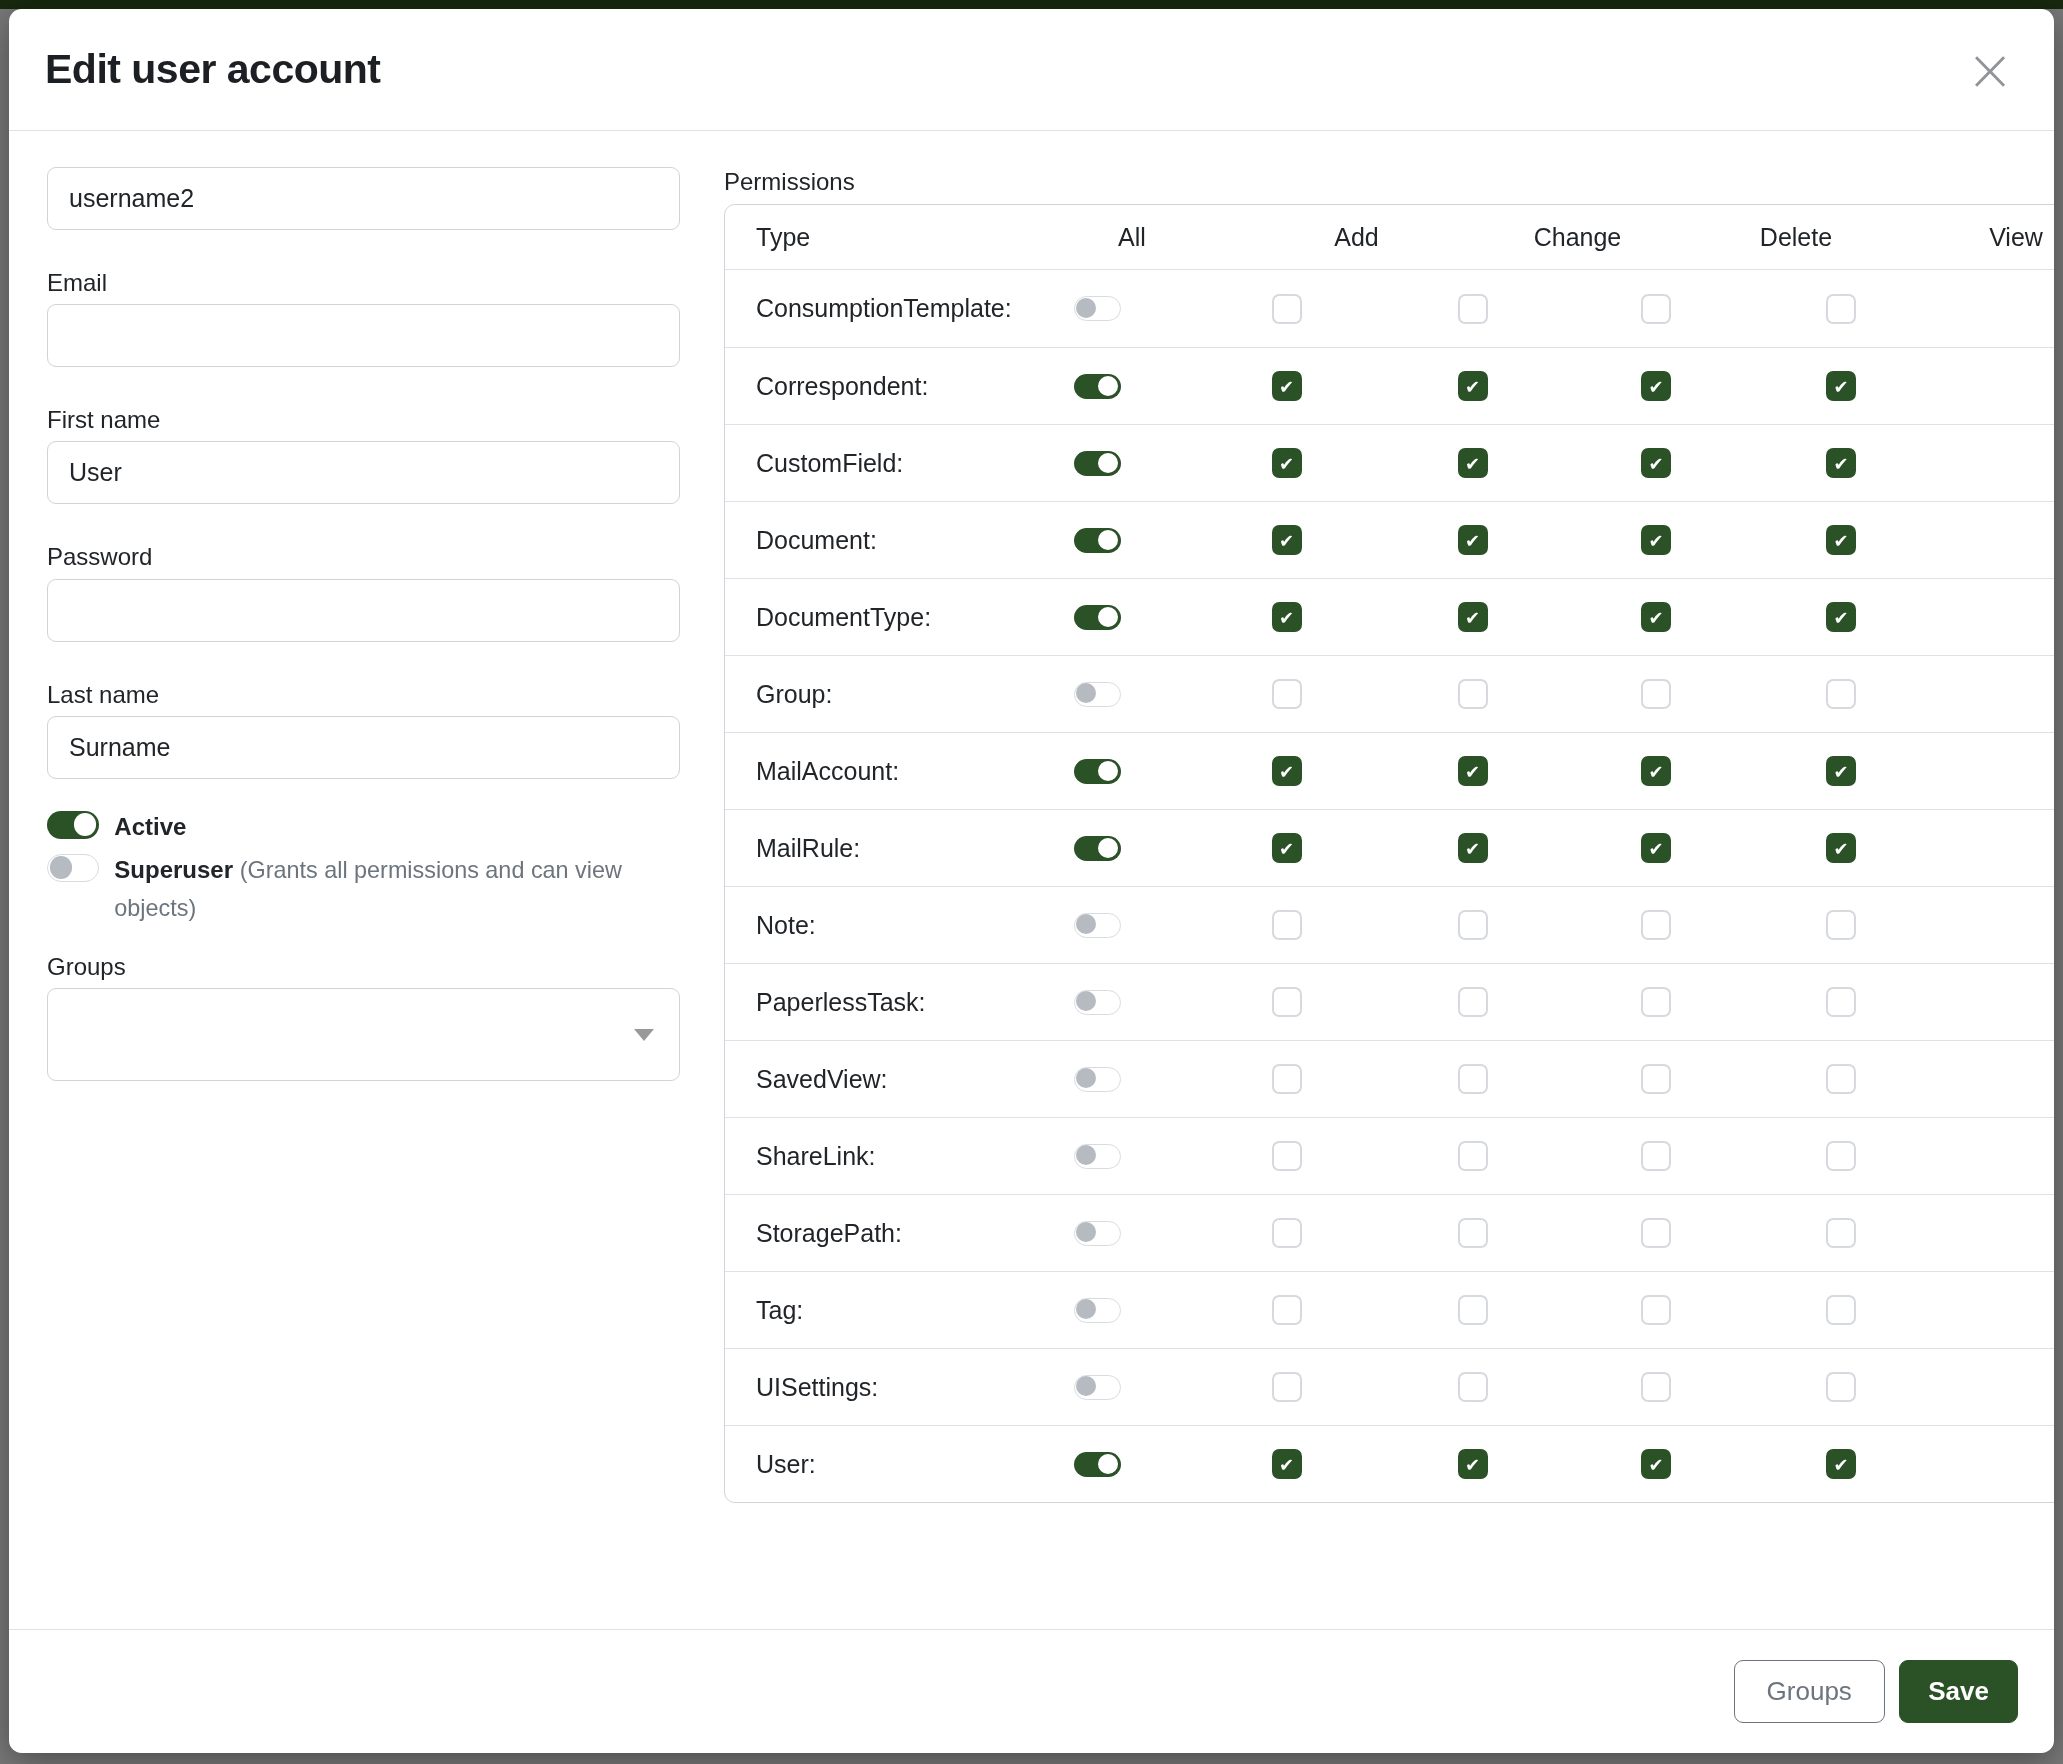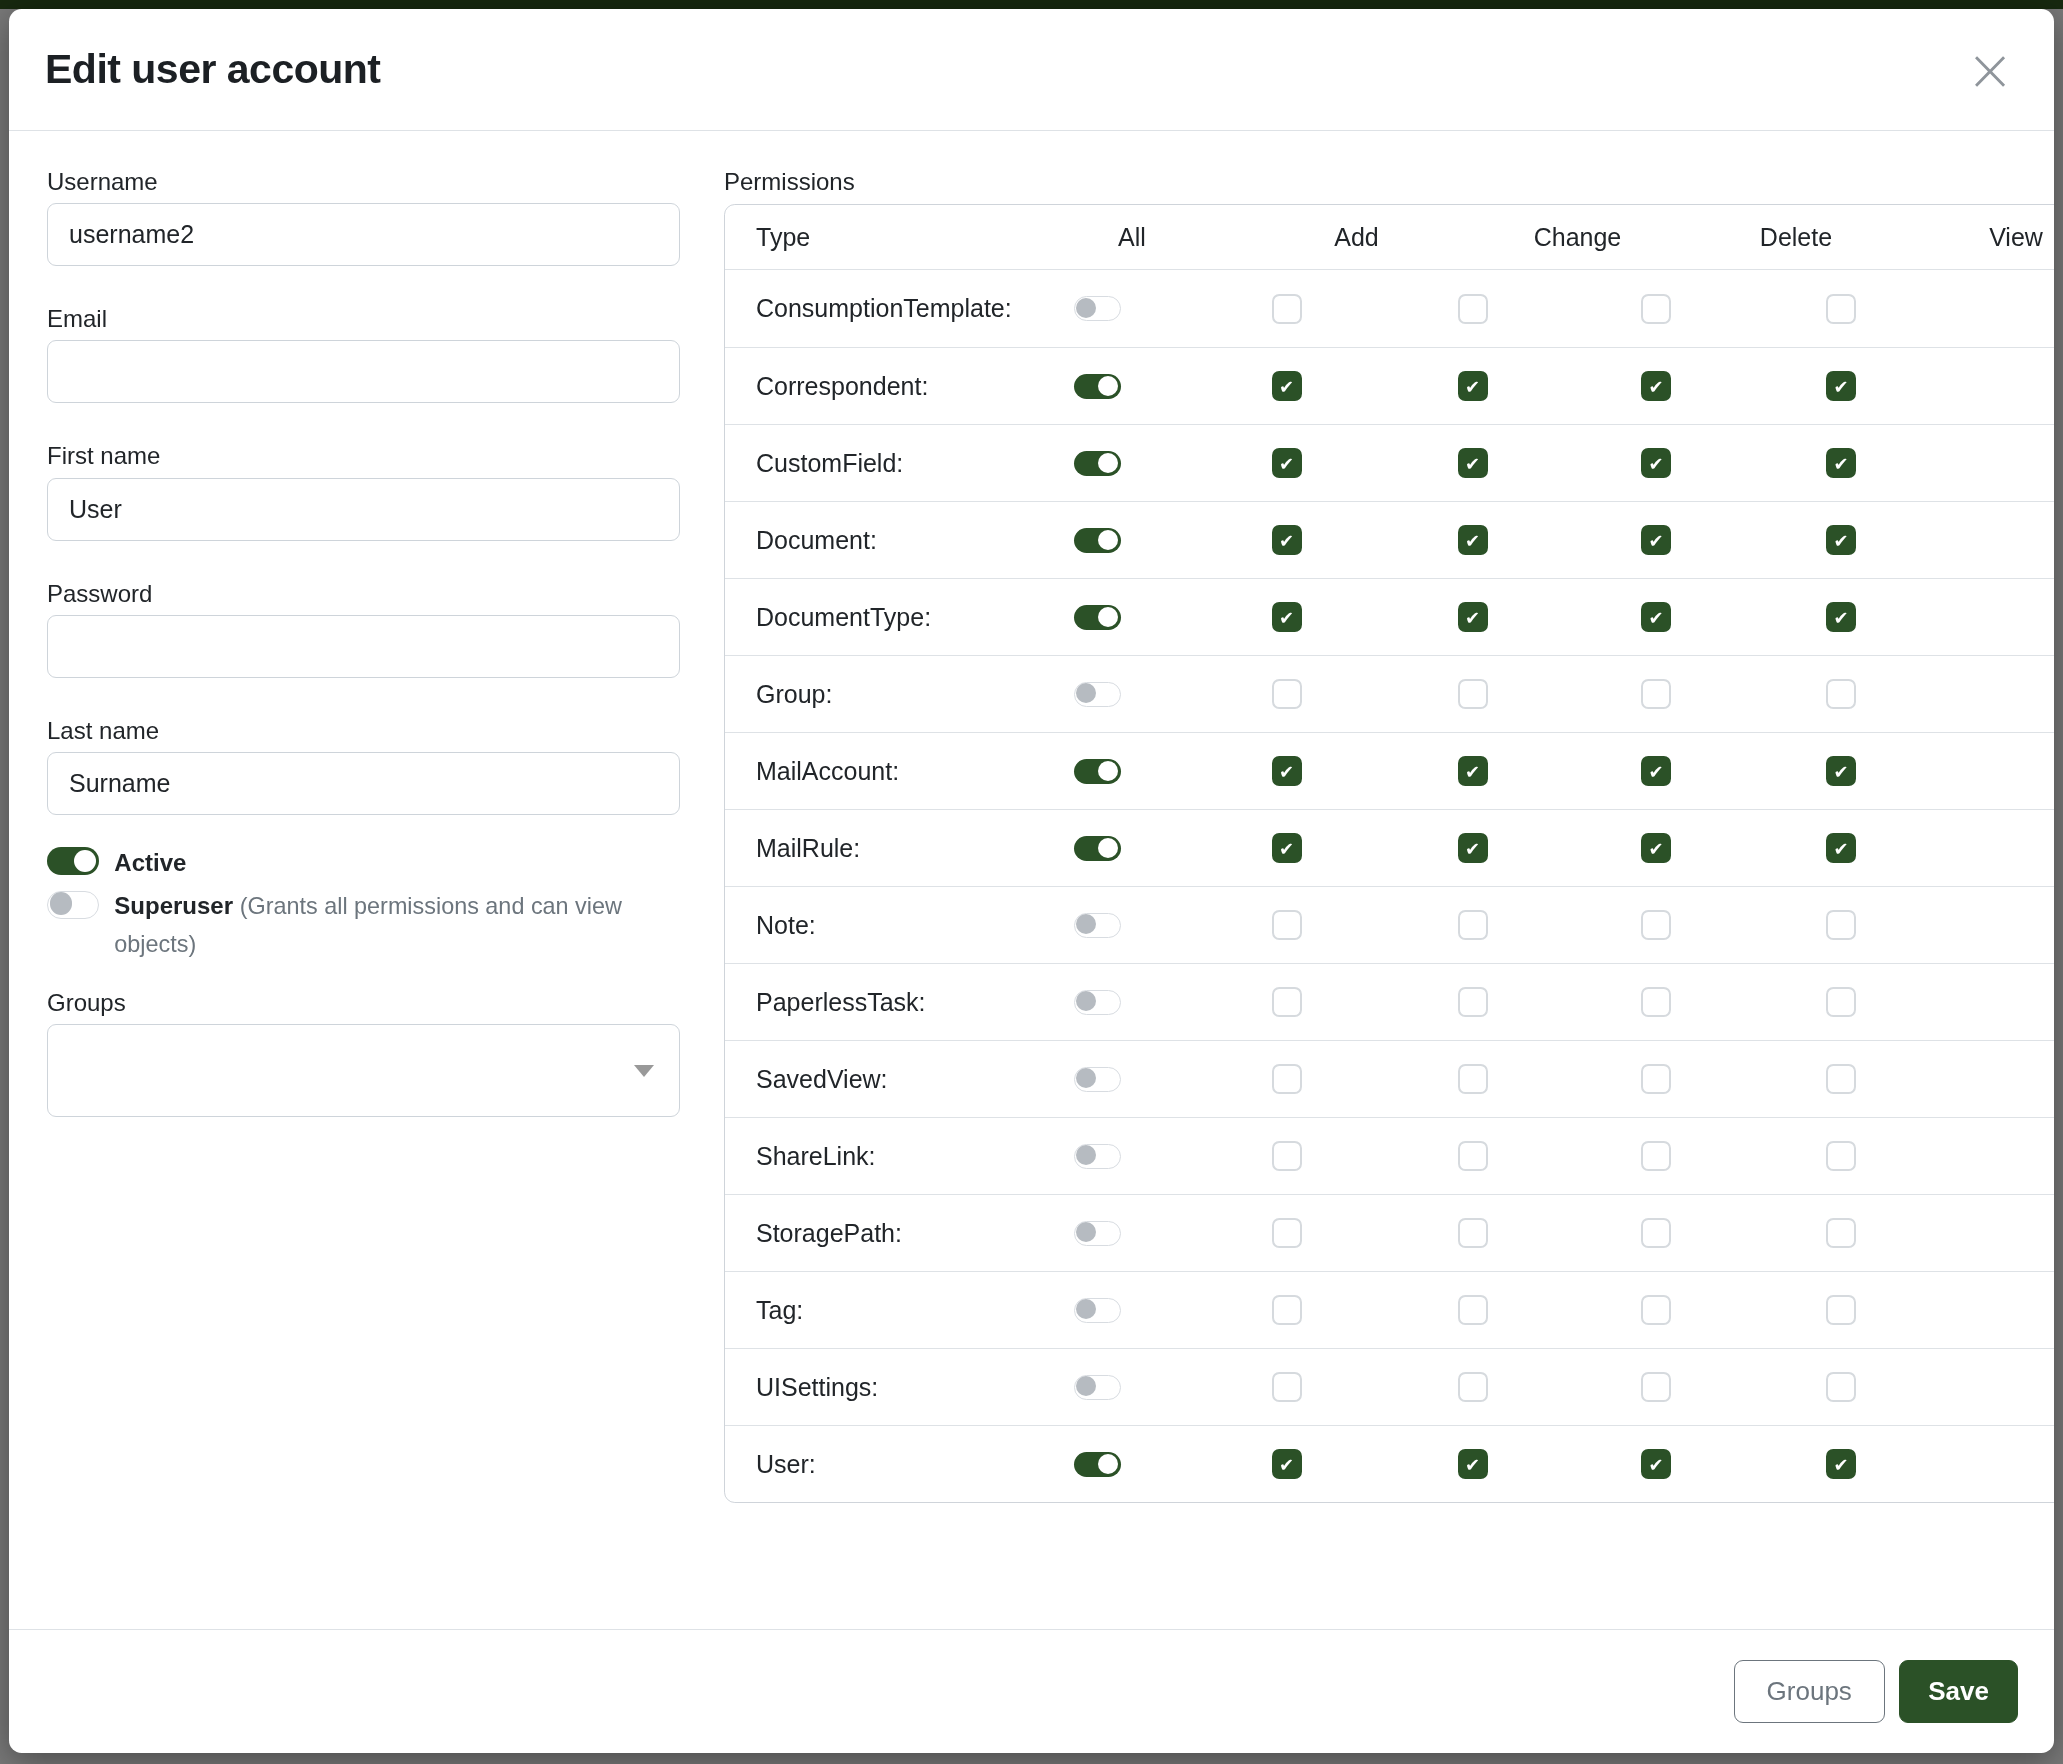--- a/index.html
+++ b/index.html
@@ -118,21 +118,20 @@
   <div class="modal-header">
     <div class="modal-title">Edit user account</div>
     <button class="close-btn">×</button>
   </div>
 
   <div class="modal-body">
 
     <div class="left-col">
 
       <div class="field">
-        <label class="field-label">Username</label>
         <input class="text-input" type="text" value="username2" style="">
       </div>
 
       <div class="field">
         <label class="field-label">Email</label>
         <input class="text-input" type="text" value="" style="">
       </div>
 
       <div class="field">
         <label class="field-label">First name</label>

